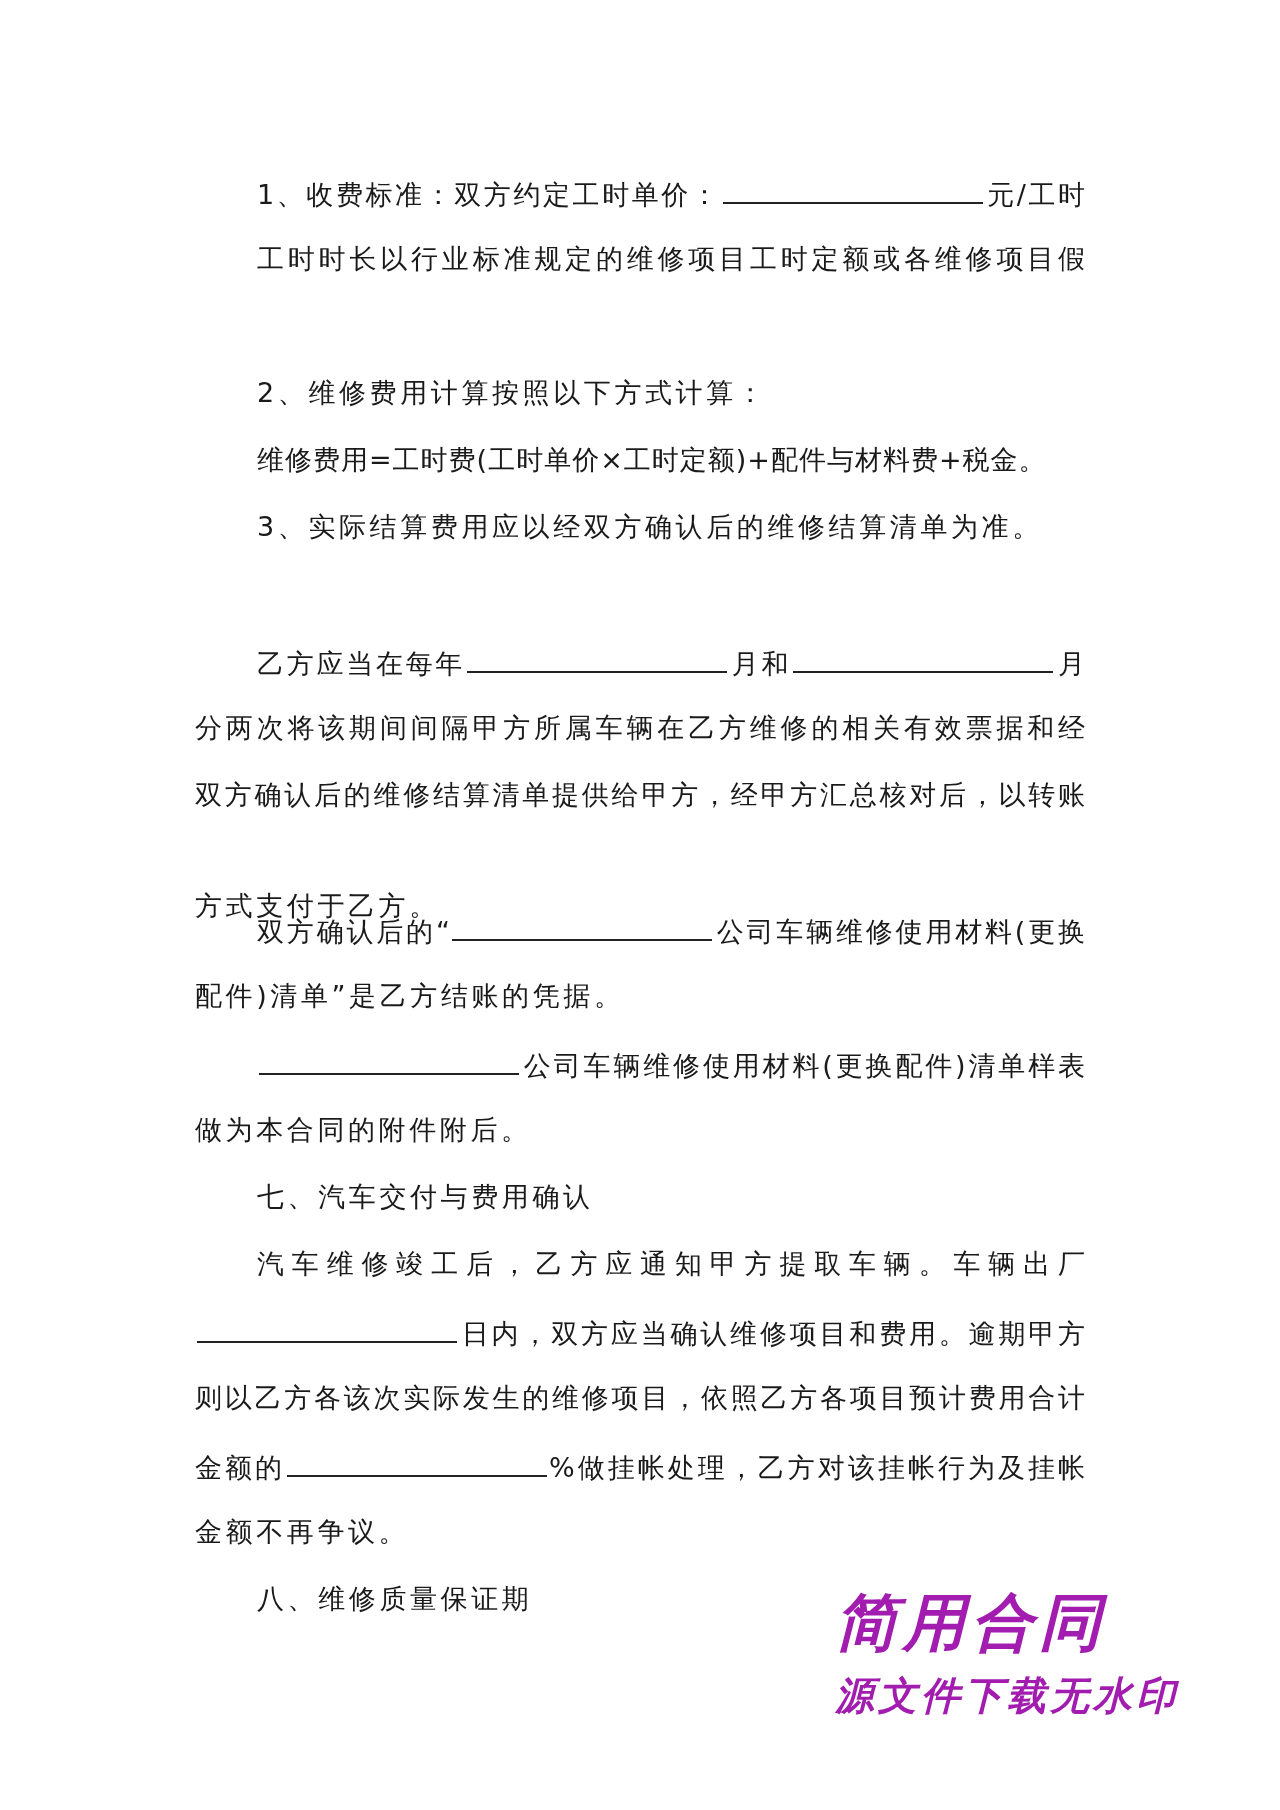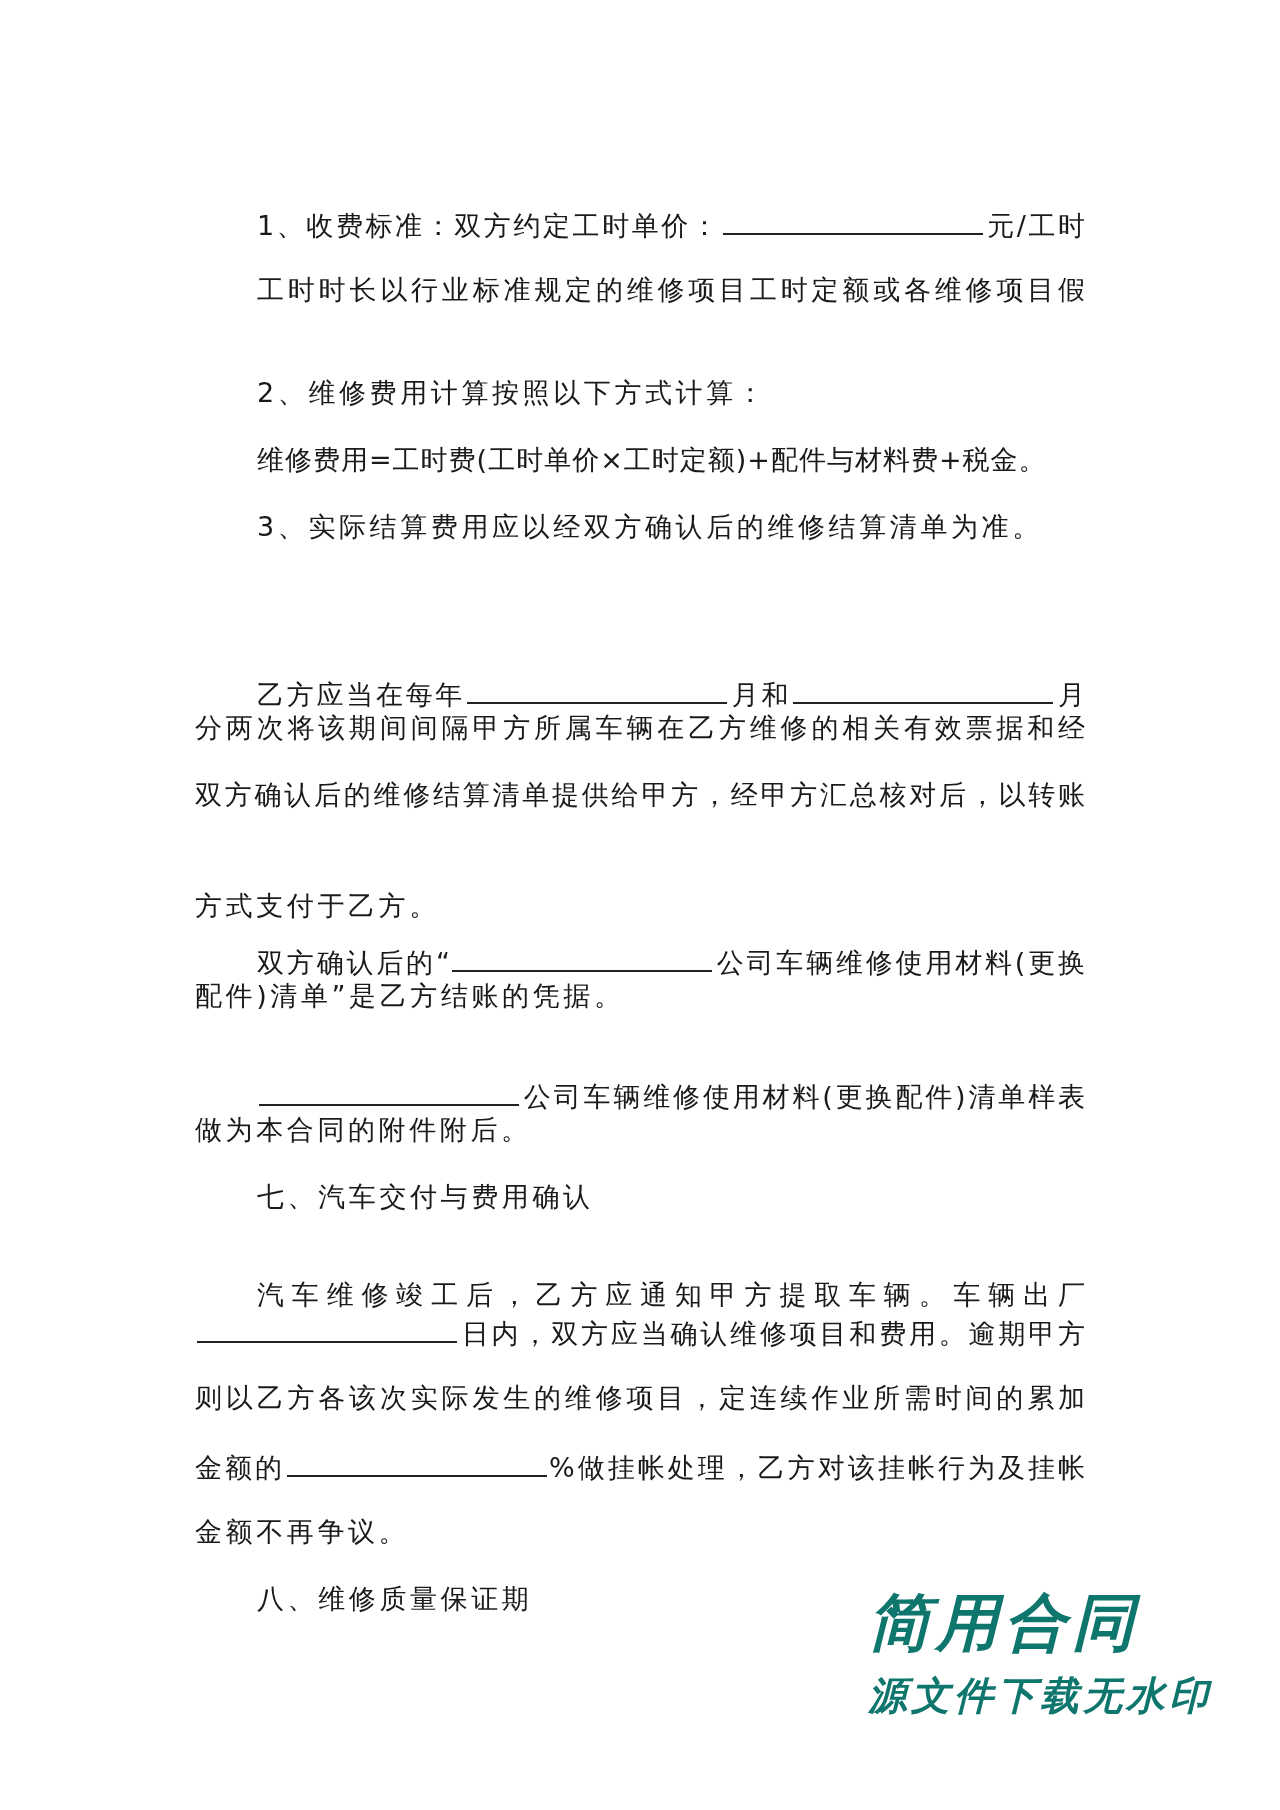--- a/index.html
+++ b/index.html
@@ -12,34 +12,34 @@
       height: 40px;
       line-height: 40px;
       font-family: "DejaVu Sans", sans-serif;
       font-size: 27px;
       color: #1a1a1a;
       white-space: nowrap;
       letter-spacing: 3.6px;
     }
     .line.indent { left: 257px; }
     .line.just { text-align-last: justify; text-align: justify; width: 890px; letter-spacing: 0; }
-    .line.indent.just { width: 828px; margin-top: 31px; }
+    .line.indent.just { width: 828px; }
     .blank {
       display: inline-block;
       width: 260px;
       height: 30px;
       border-bottom: 2px solid #222;
       vertical-align: baseline;
       margin: 0 2px;
     }
     .watermark {
       position: absolute;
-      left: 868px;
+      left: 835px;
       font-family: Liberation Serif, serif;
-      color: #0f766e;
+      color: #a21caf;
       font-weight: bold;
       font-style: italic;
       white-space: nowrap;
     }
     .wm-title { top: 1588px; font-size: 62px; letter-spacing: 6px; line-height: 70px; }
     .wm-sub { top: 1676px; font-size: 39px; letter-spacing: 4px; line-height: 40px; }
   </style>
 </head>
 <body>
 
@@ -82,21 +82,21 @@
   <div class="line" style="top:1110px">做为本合同的附件附后。</div>
 
   <div class="line indent" style="top:1177px">七、汽车交付与费用确认</div>
 
   <div class="line indent just" style="top:1244px">汽车维修竣工后，乙方应通知甲方提取车辆。车辆出厂</div>
 
   <div class="line just" style="top:1311px">
     <span class="blank"></span><span>日内，双方应当确认维修项目和费用。逾期甲方</span>
   </div>
 
-  <div class="line just" style="top:1378px">则以乙方各该次实际发生的维修项目，定连续作业所需时间的累加</div>
+  <div class="line just" style="top:1378px">则以乙方各该次实际发生的维修项目，依照乙方各项目预计费用合计</div>
 
   <div class="line just" style="top:1445px">
     <span>金额的</span><span class="blank"></span><span>%做挂帐处理，乙方对该挂帐行为及挂帐</span>
   </div>
 
   <div class="line" style="top:1512px">金额不再争议。</div>
 
   <div class="line indent" style="top:1579px">八、维修质量保证期</div>
 
   <div class="watermark wm-title">简用合同</div>

